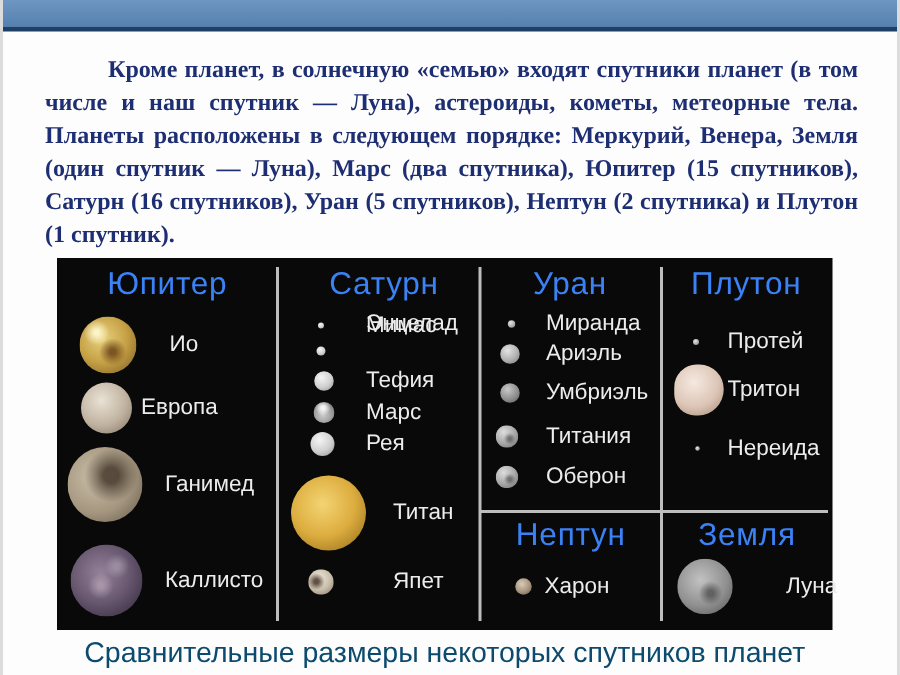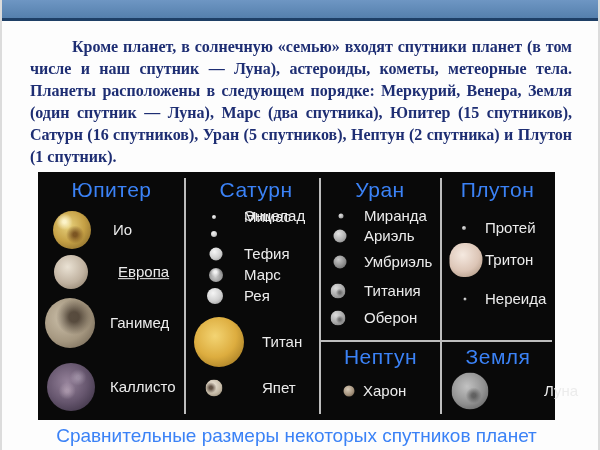--- a/index.html
+++ b/index.html
@@ -86,21 +86,21 @@
   .m-triton { background: radial-gradient(circle at 40% 35%, #f5e9e0 0%, #dcc5b6 55%, #a08873 100%);
       border-radius: 48% 52% 55% 45%; }
   .m-charon { background: radial-gradient(circle at 40% 35%, #d8cbb8 0%, #a5937d 55%, #5f5240 100%); }
   .m-luna { background:
       radial-gradient(circle at 60% 62%, rgba(55,55,55,.6) 6%, transparent 25%),
       radial-gradient(circle at 42% 38%, #c2c2c2 0%, #909090 55%, #525252 100%); }
   .caption {
     position: absolute; left: 36px; top: 425px; width: 517px;
     text-align: center;
     font-size: 19px; font-weight: 500;
-    color: #3b82f6;
+    color: #0c4a6e;
     white-space: nowrap;
   }
 </style>
 </head>
 <body>
 
 <div class="slide">
 
   <div class="topbar"></div>
 
@@ -116,21 +116,21 @@
     <div class="col-header" style="left:0; width:147px; top:6px;">Юпитер</div>
     <div class="col-header" style="left:147px; width:142px; top:6px;">Сатурн</div>
     <div class="col-header" style="left:282px; width:120px; top:6px;">Уран</div>
     <div class="col-header" style="left:402px; width:115px; top:6px;">Плутон</div>
     <div class="col-header" style="left:282px; width:121px; top:173px;">Нептун</div>
     <div class="col-header" style="left:403px; width:114px; top:173px;">Земля</div>
 
     <div class="moon m-io" style="left:34px; top:58px; width:38px; height:38px;"></div>
     <div class="mlabel" style="left:75px; top:58px;">Ио</div>
     <div class="moon m-europa" style="left:33px; top:100px; width:34px; height:34px;"></div>
-    <div class="mlabel" style="left:80px; top:100px;text-decoration:underline;">Европа</div>
+    <div class="mlabel" style="left:56px; top:100px;">Европа</div>
     <div class="moon m-ganymede" style="left:32px; top:151px; width:50px; height:50px;"></div>
     <div class="mlabel" style="left:72px; top:151px;">Ганимед</div>
     <div class="moon m-callisto" style="left:33px; top:215px; width:48px; height:48px;"></div>
     <div class="mlabel" style="left:72px; top:215px;">Каллисто</div>
 
     <div class="moon g-light" style="left:176px; top:45px; width:4px; height:4px;"></div>
     <div class="mlabel" style="left:206px; top:45px;">Мимас</div>
     <div class="moon g-light" style="left:176px; top:62px; width:6px; height:6px;"></div>
     <div class="mlabel" style="left:206px; top:44px;">Энцелад</div>
     <div class="moon g-light" style="left:178px; top:82px; width:13px; height:13px;"></div>
@@ -159,19 +159,19 @@
     <div class="mlabel" style="left:447px; top:56px;">Протей</div>
     <div class="moon m-triton" style="left:428px; top:88px; width:33px; height:34px;"></div>
     <div class="mlabel" style="left:447px; top:88px;">Тритон</div>
     <div class="moon g-mid" style="left:427px; top:127px; width:3px; height:3px;"></div>
     <div class="mlabel" style="left:447px; top:127px;">Нереида</div>
 
     <div class="moon m-charon" style="left:311px; top:219px; width:11px; height:11px;"></div>
     <div class="mlabel" style="left:325px; top:219px;">Харон</div>
 
     <div class="moon m-luna" style="left:432px; top:219px; width:37px; height:37px;"></div>
-    <div class="mlabel" style="left:486px; top:219px;margin-left:20px;">Луна</div>
+    <div class="mlabel" style="left:486px; top:219px;">Луна</div>
 
   </div>
 
   <div class="caption">Сравнительные размеры некоторых спутников планет</div>
 
 </div>
 
 </body></html>

